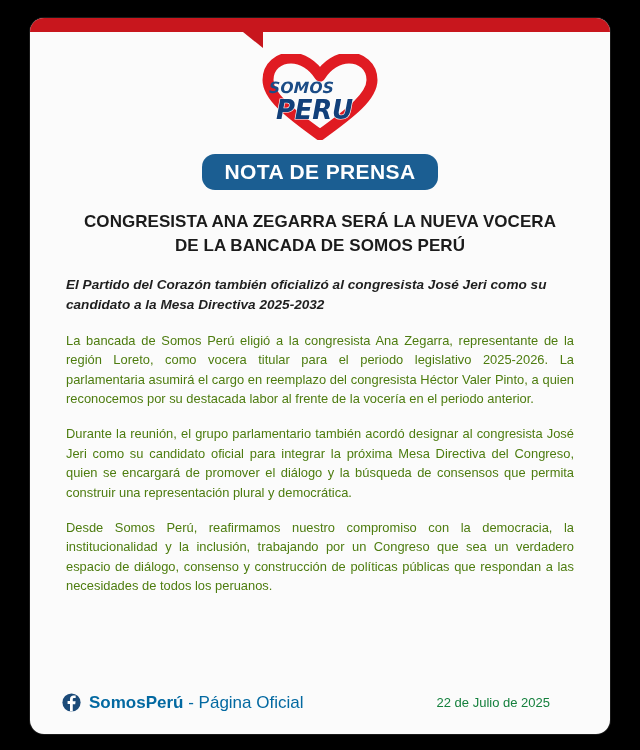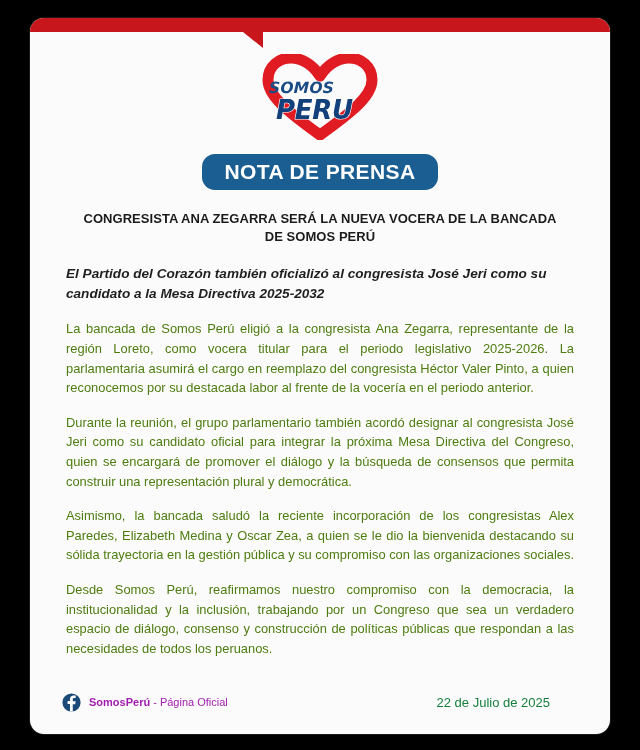--- a/index.html
+++ b/index.html
@@ -110,21 +110,21 @@
     letter-spacing: 0.4px;
     padding: 7px 22px 8px 22px;
     border-radius: 13px;
     line-height: 1;
   }
 
   
   .headline {
     margin: 20px 18px 0 18px;
     text-align: center;
-    font-size: 13px;
+    font-size: 17px;
     font-weight: 700;
     line-height: 1.42;
     letter-spacing: 0.05px;
     color: #1b1b1b;
   }
 
   .subheadline {
     margin: 17px 4px 0 4px;
     text-align: left;
     font-size: 13.6px;
@@ -157,22 +157,22 @@
     align-items: center;
     justify-content: space-between;
   }
   .fb-block {
     display: flex;
     align-items: center;
     gap: 8px;
   }
   .fb-icon { display:block; width:19px; height:19px; }
   .fb-label {
-    font-size: 11px;
-    color: #a21caf;
+    font-size: 17px;
+    color: #0369a1;
     line-height: 1;
   }
   .fb-label b { font-weight: 700; }
   .fb-label span.plain { font-weight: 400; }
   .footer-date {
     font-size: 13px;
     color: #15803d;
     line-height: 1;
     padding-right: 28px;
   }
@@ -203,21 +203,20 @@
       <div class="badge">NOTA DE PRENSA</div>
     </div>
 
     <div class="headline">CONGRESISTA ANA ZEGARRA SERÁ LA NUEVA VOCERA DE LA BANCADA DE SOMOS PERÚ</div>
 
     <div class="subheadline">El Partido del Corazón también oficializó al congresista José Jeri como su candidato a la Mesa Directiva 2025-2032</div>
 
     <div class="body-copy">
       <p>La bancada de Somos Perú eligió a la congresista Ana Zegarra, representante de la región Loreto, como vocera titular para el periodo legislativo 2025-2026. La parlamentaria asumirá el cargo en reemplazo del congresista Héctor Valer Pinto, a quien reconocemos por su destacada labor al frente de la vocería en el periodo anterior.</p>
       <p>Durante la reunión, el grupo parlamentario también acordó designar al congresista José Jeri como su candidato oficial para integrar la próxima Mesa Directiva del Congreso, quien se encargará de promover el diálogo y la búsqueda de consensos que permita construir una representación plural y democrática.</p>
-      <p>Asimismo, la bancada saludó la reciente incorporación de los congresistas Alex Paredes, Elizabeth Medina y Oscar Zea, a quien se le dio la bienvenida destacando su sólida trayectoria en la gestión pública y su compromiso con las organizaciones sociales.</p>
       <p>Desde Somos Perú, reafirmamos nuestro compromiso con la democracia, la institucionalidad y la inclusión, trabajando por un Congreso que sea un verdadero espacio de diálogo, consenso y construcción de políticas públicas que respondan a las necesidades de todos los peruanos.</p>
     </div>
 
   </div>
 
   <div class="footer">
     <div class="fb-block">
       <svg class="fb-icon" viewBox="0 0 24 24" xmlns="http://www.w3.org/2000/svg">
         <circle cx="12" cy="12" r="11.5" fill="#1b4a78"></circle>
         <path d="M13.6 23.3v-9.2h3.1l0.47-3.6h-3.57V8.2c0-1.04 0.29-1.75 1.78-1.75h1.9V3.24C16.96 3.2 15.87 3.1 14.6 3.1c-2.65 0-4.47 1.62-4.47 4.59v2.56H7.05v3.6h3.08v9.2z" fill="#ffffff"></path>

